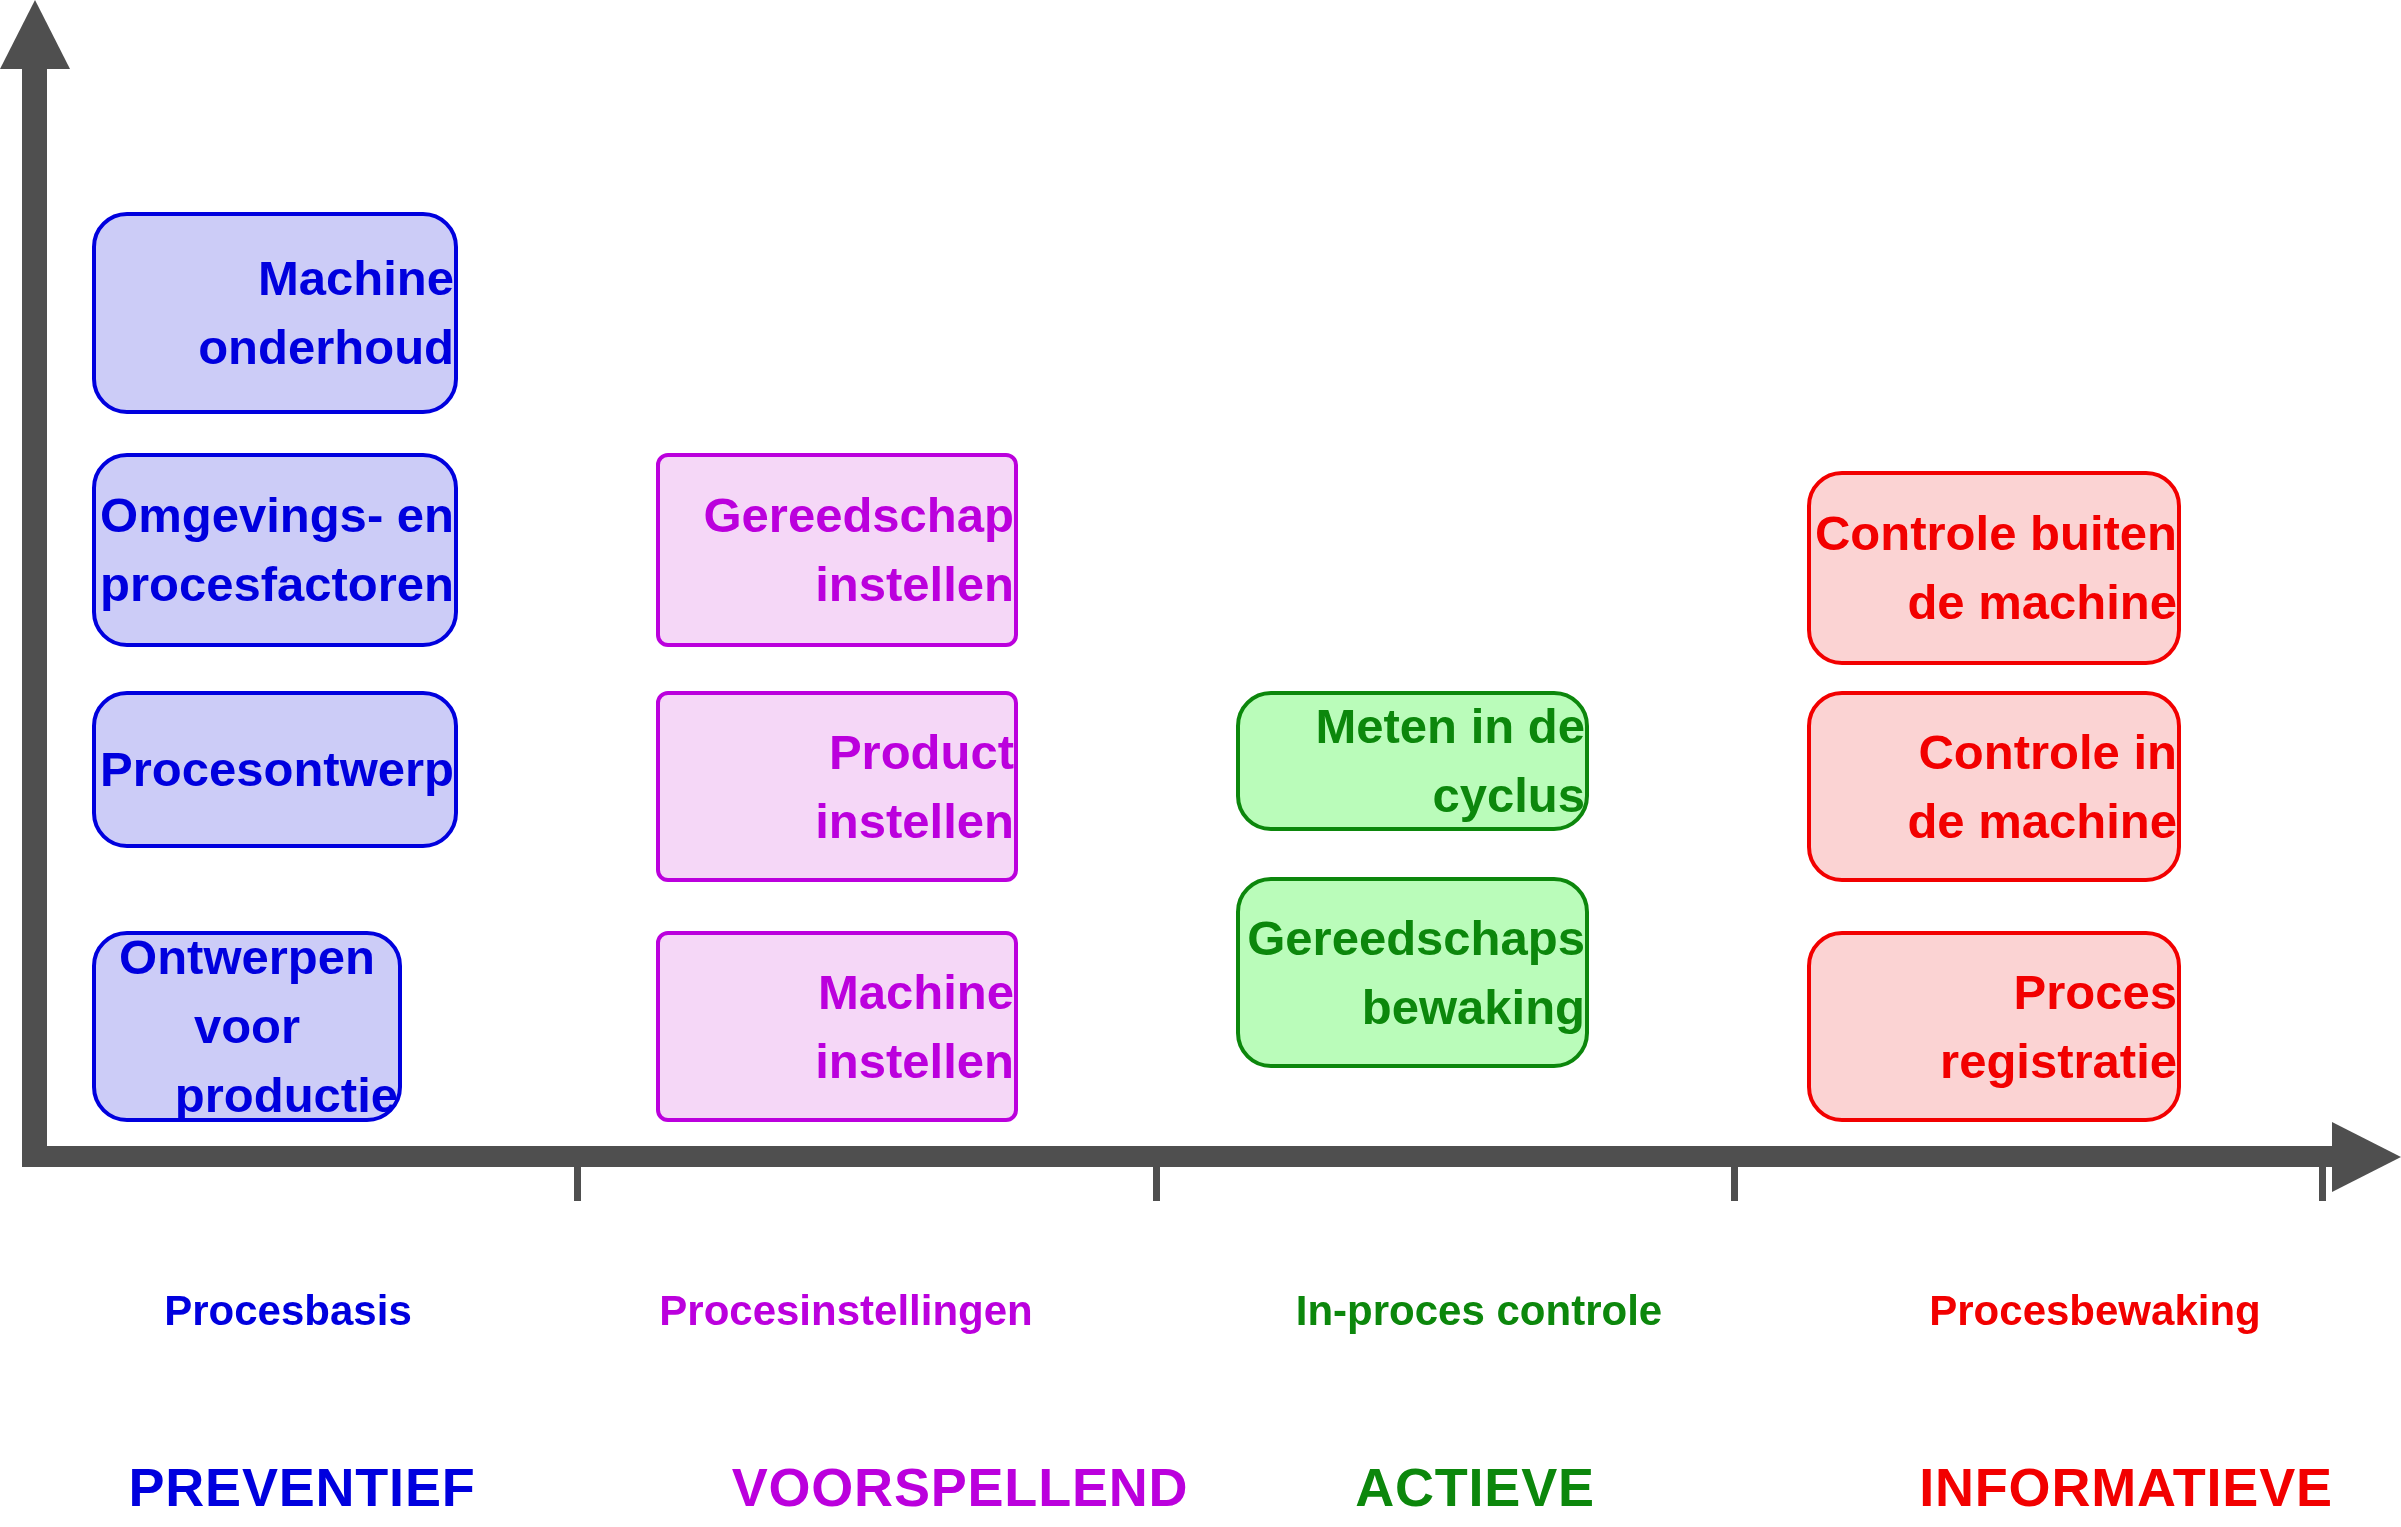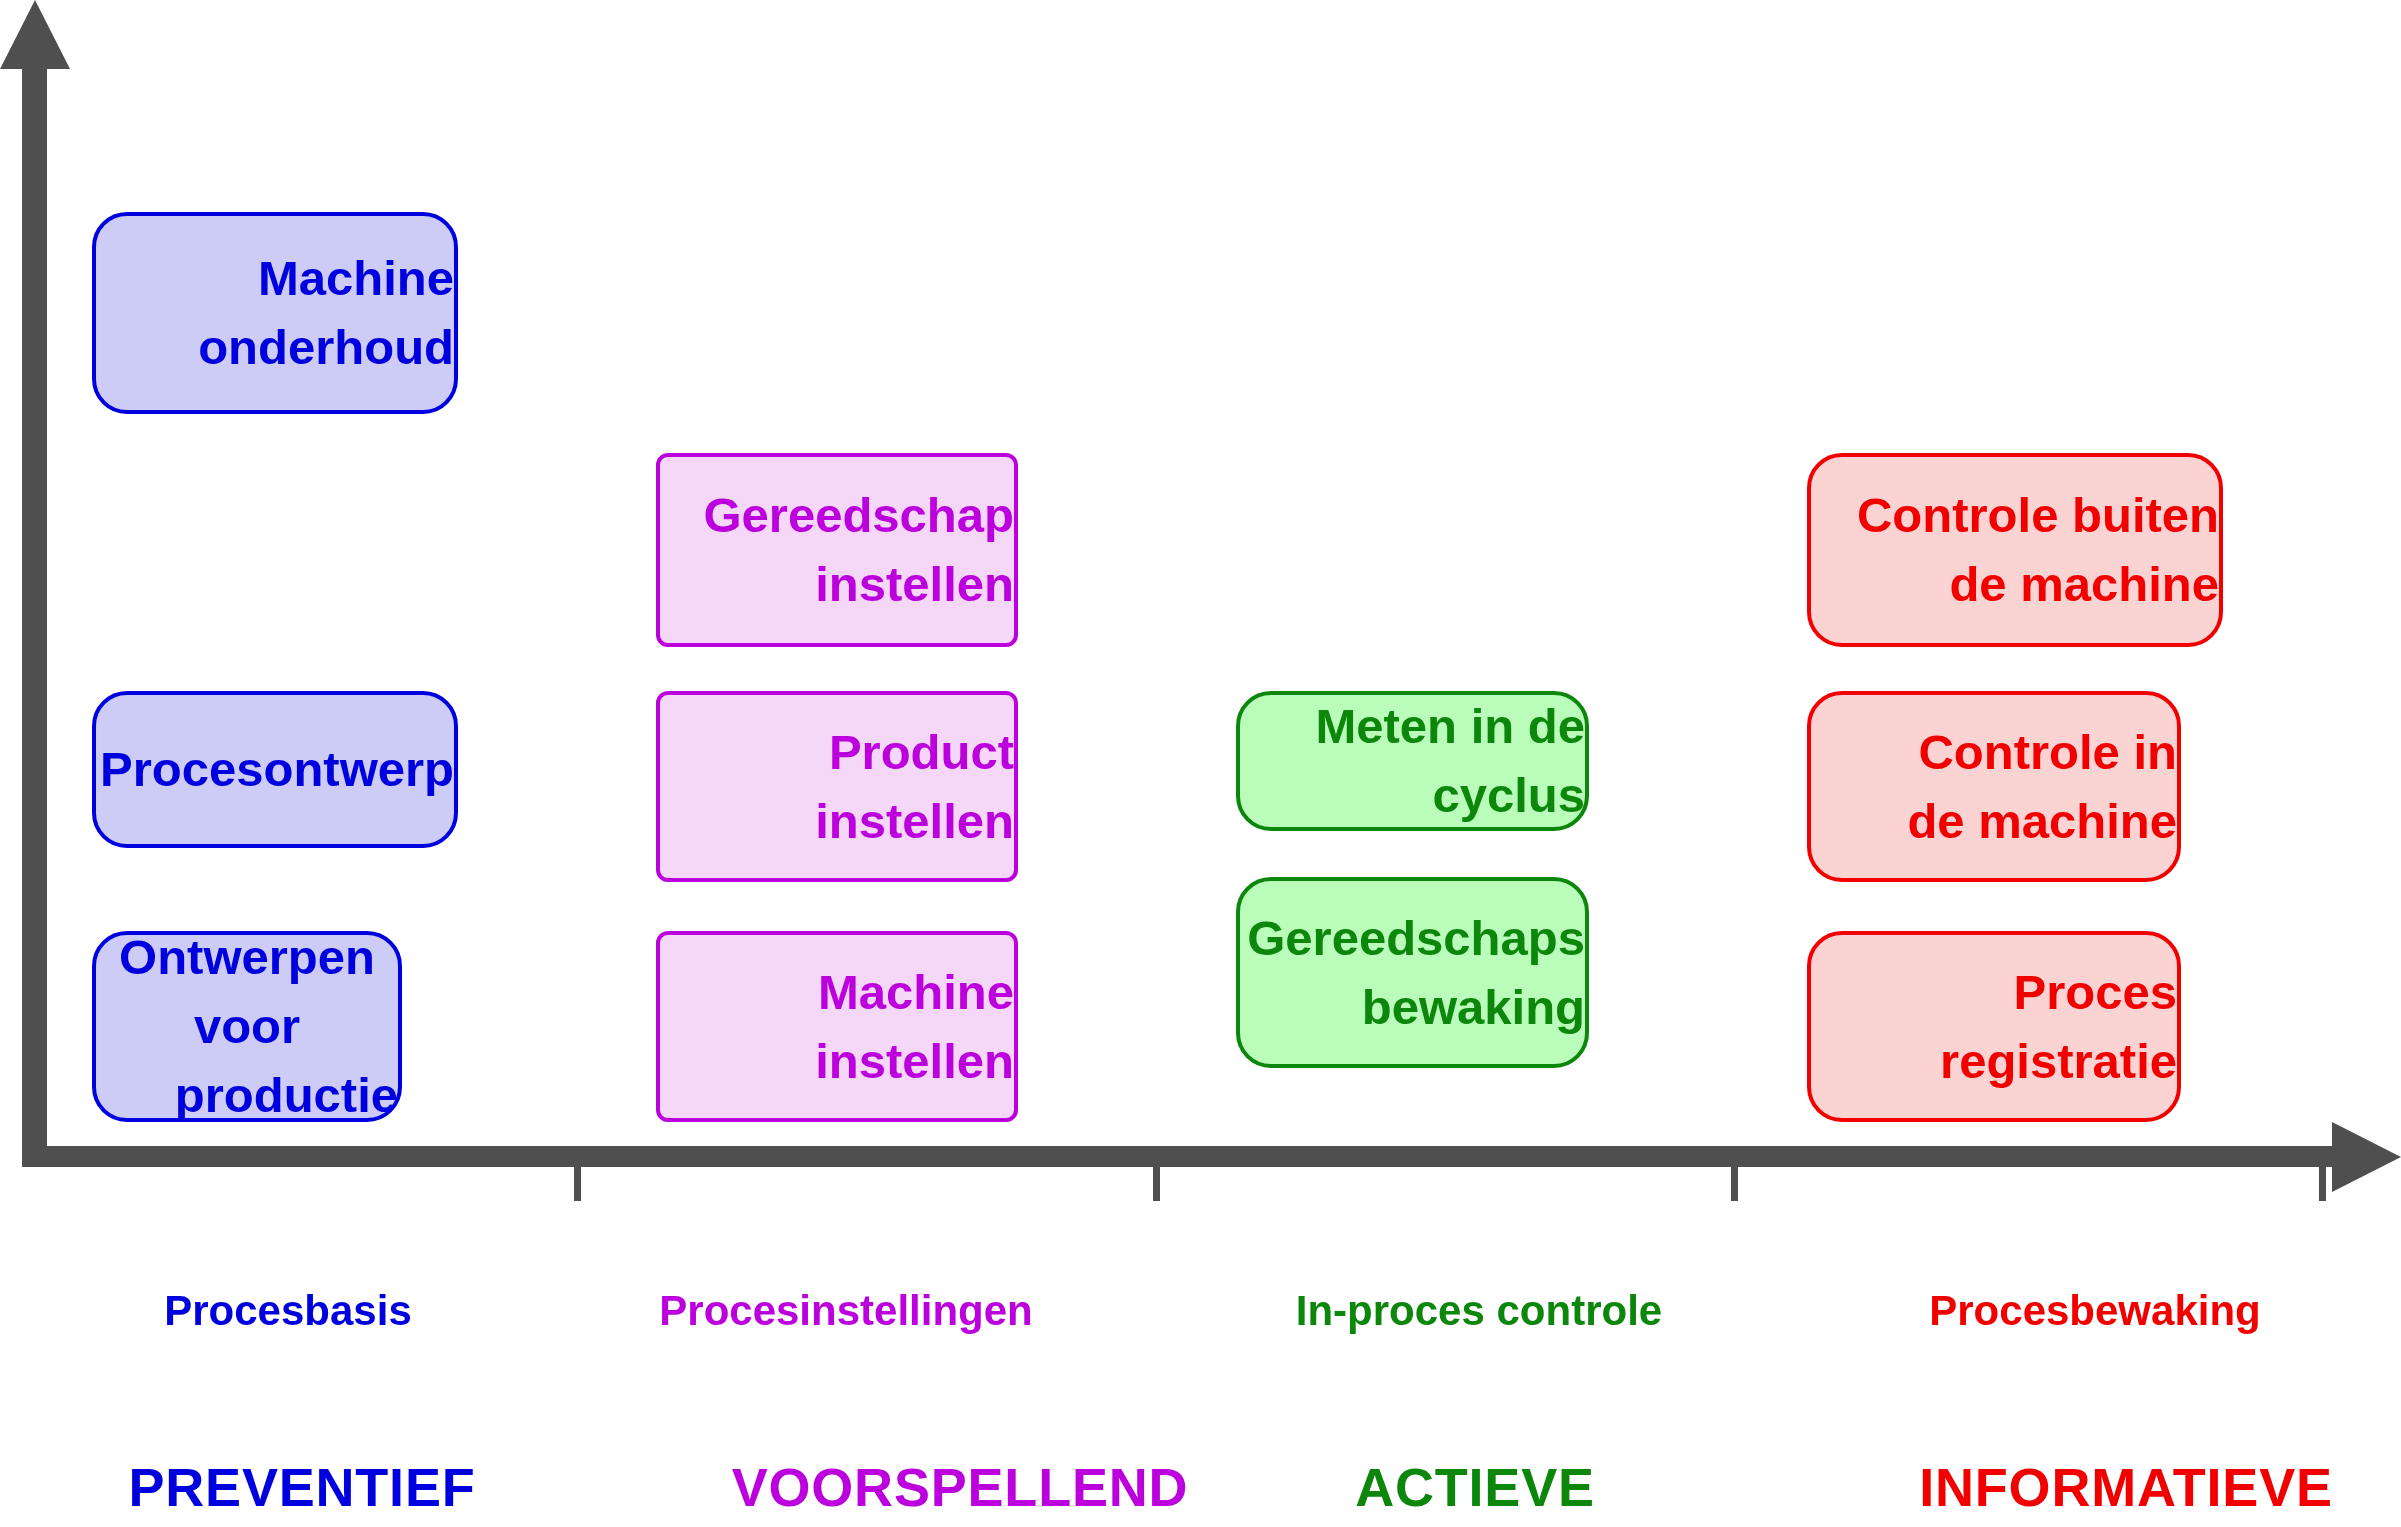--- a/index.html
+++ b/index.html
@@ -53,20 +53,24 @@
   <div class="hhead"></div>
   <div class="tick" style="left:574px"></div>
   <div class="tick" style="left:1153px"></div>
   <div class="tick" style="left:1731px"></div>
   <div class="tick" style="left:2319px"></div>
 
   <div class="box blue" style="left:92px;top:212px;width:366px;height:202px">
     <div>Machine</div>
     <div>onderhoud</div>
   </div>
+  <div class="box blue" style="left:92px;top:453px;width:366px;height:194px">
+    <div>Omgevings- en</div>
+    <div>procesfactoren</div>
+  </div>
   <div class="box blue" style="left:92px;top:691px;width:366px;height:157px">
     <div>Procesontwerp</div>
     <div></div>
   </div>
   <div class="box blue" style="left:92px;top:931px;width:310px;height:191px">
     <div>Ontwerpen voor</div>
     <div>productie</div>
   </div>
 
   <div class="box magenta" style="left:656px;top:453px;width:362px;height:194px">
@@ -84,21 +88,21 @@
 
   <div class="box green" style="left:1236px;top:691px;width:353px;height:140px">
     <div>Meten in de</div>
     <div>cyclus</div>
   </div>
   <div class="box green" style="left:1236px;top:877px;width:353px;height:191px">
     <div>Gereedschaps</div>
     <div>bewaking</div>
   </div>
 
-  <div class="box red" style="left:1807px;top:453px;width:416px;height:194px">
+  <div class="box red" style="left:1807px;top:471px;width:374px;height:194px">
     <div>Controle buiten</div>
     <div>de machine</div>
   </div>
   <div class="box red" style="left:1807px;top:691px;width:374px;height:191px">
     <div>Controle in</div>
     <div>de machine</div>
   </div>
   <div class="box red" style="left:1807px;top:931px;width:374px;height:191px">
     <div>Proces</div>
     <div>registratie</div>

